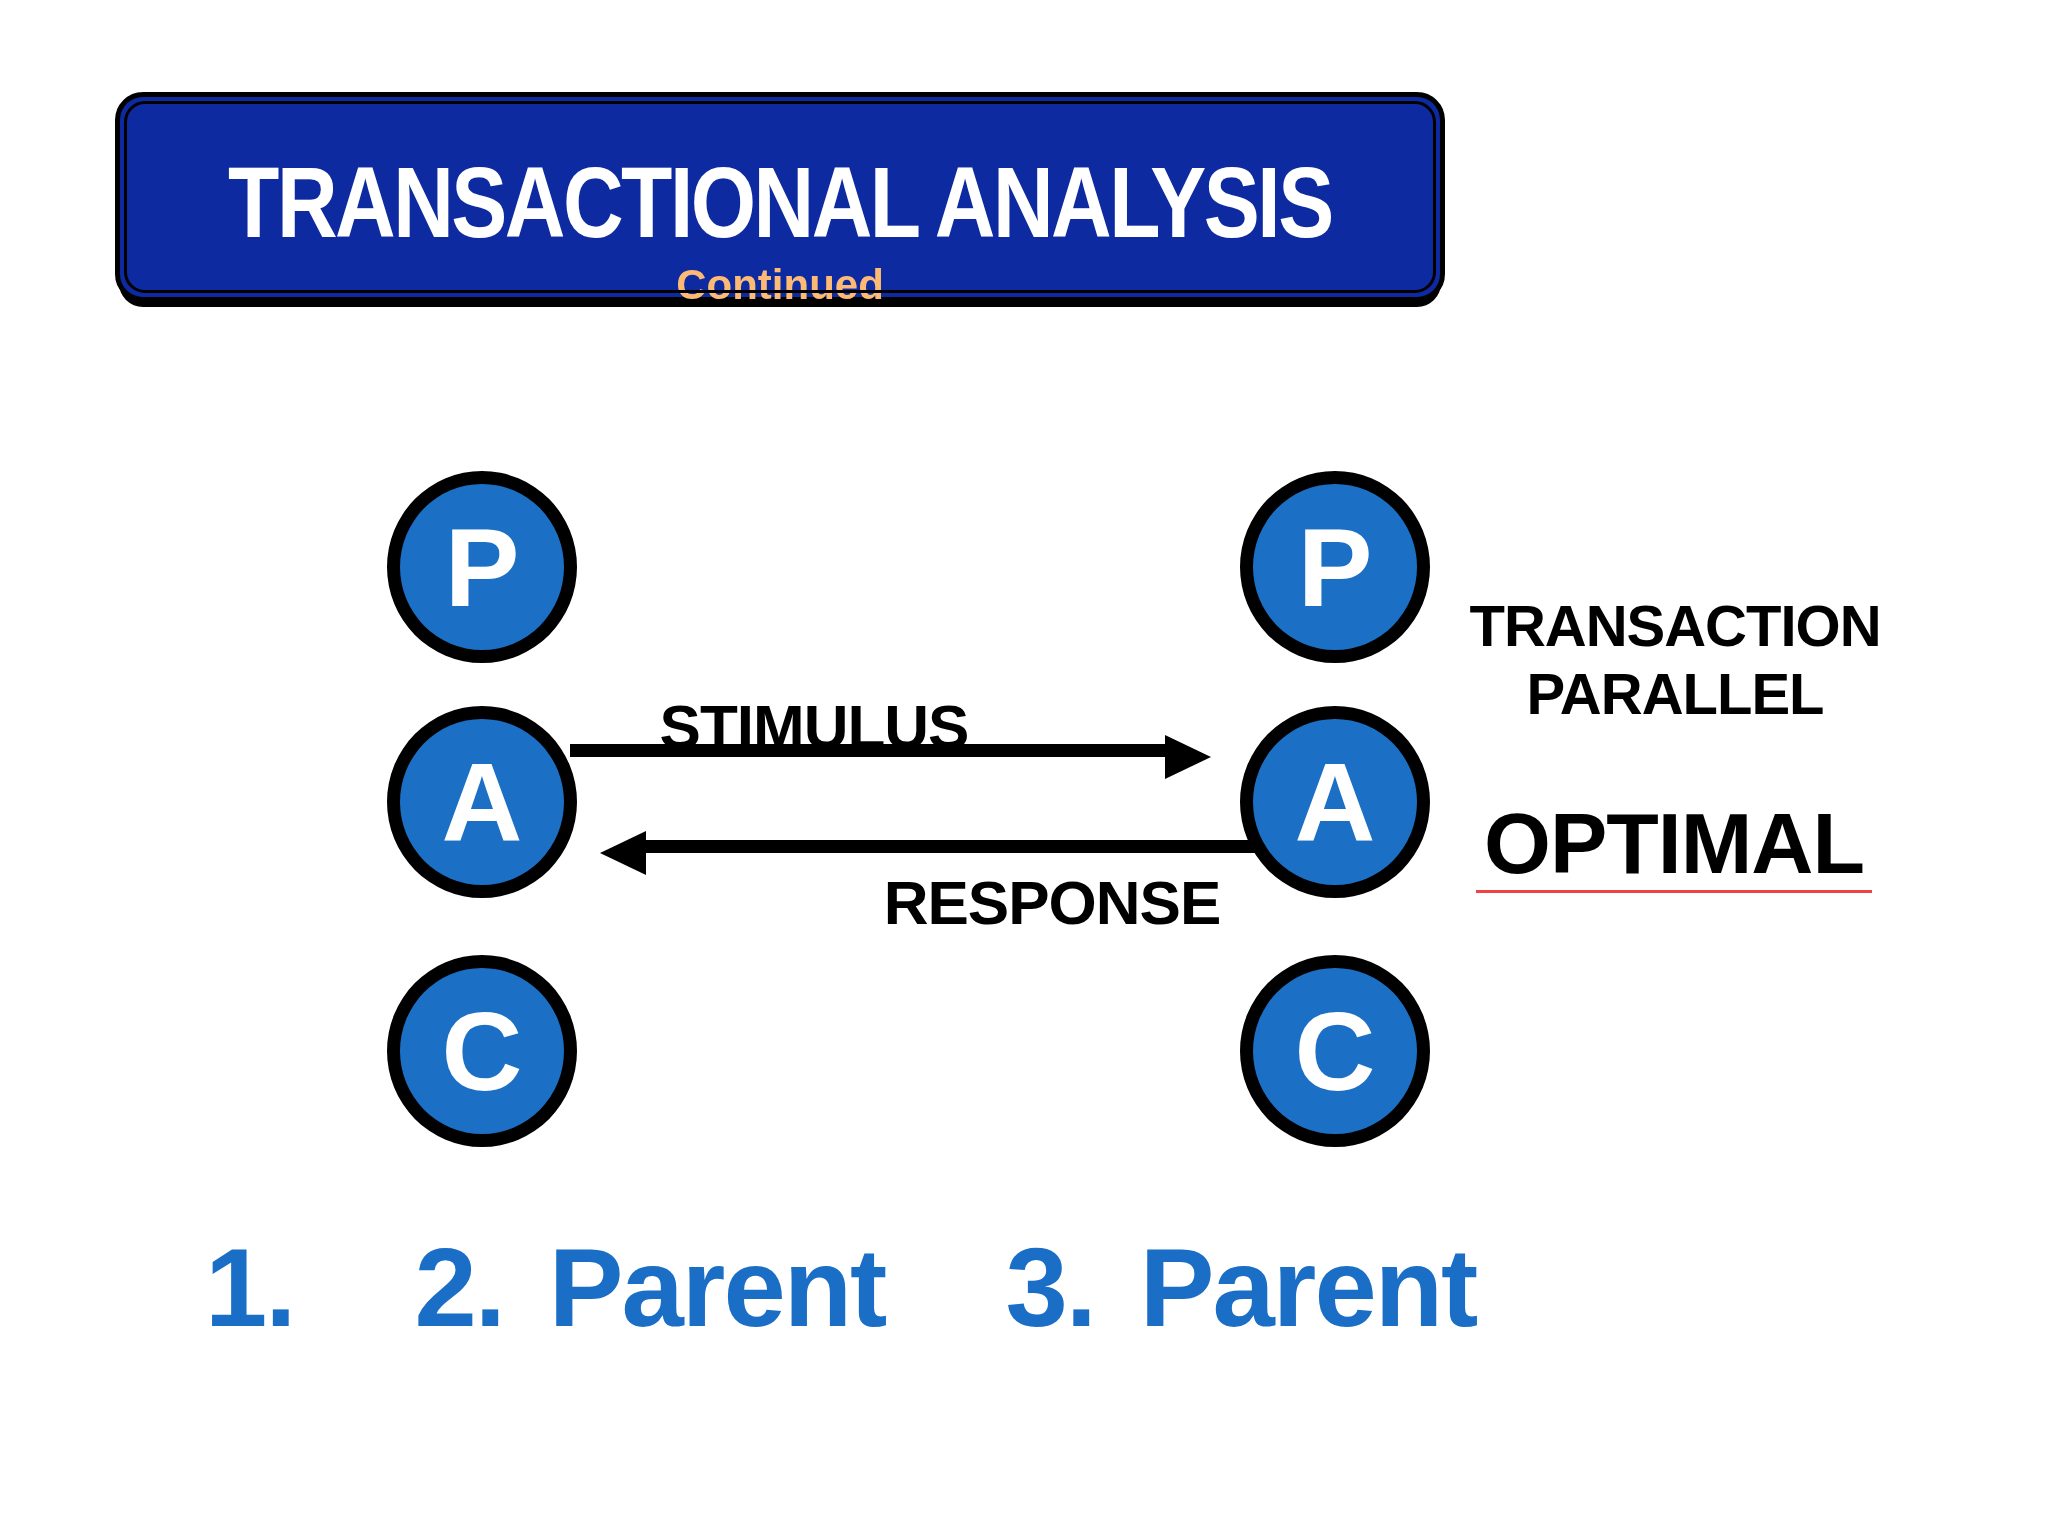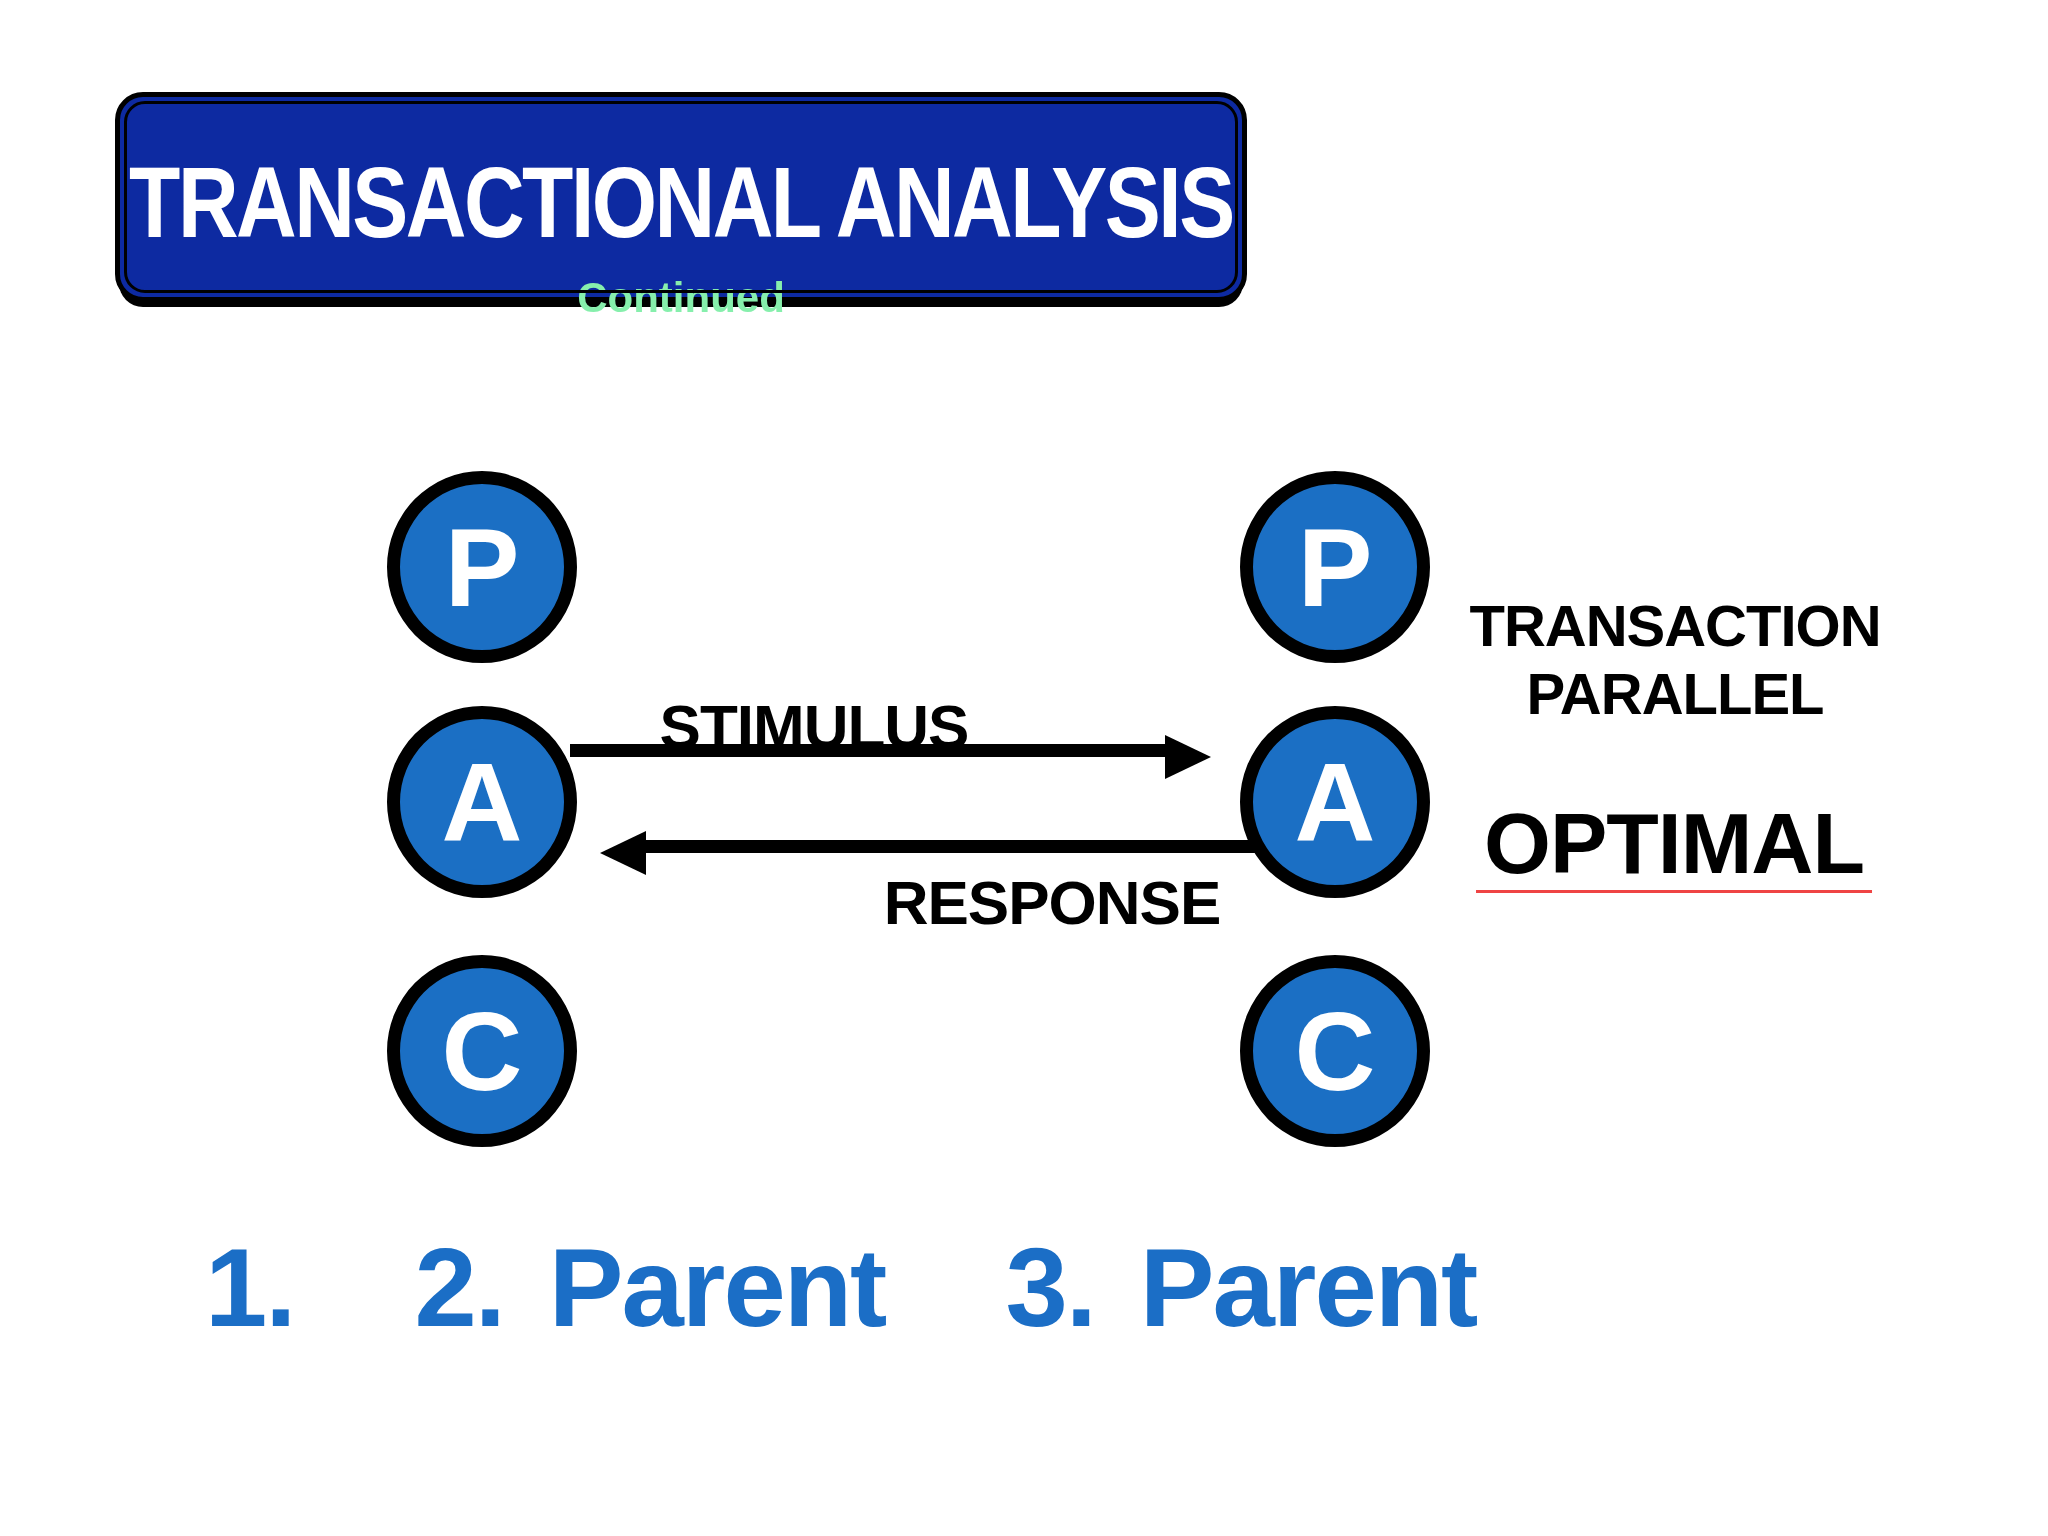--- a/index.html
+++ b/index.html
@@ -10,21 +10,21 @@
     overflow:hidden;
     font-family:"Liberation Sans", sans-serif;
     font-weight:bold;
     color:#000;
   }
 
   
   .banner{
     position:absolute;
     left:115px;top:92px;
-    width:1132px;height:210px;
+    width:1330px;height:210px;
     box-sizing:border-box;
     background:#0d2aa1;
     border:5px solid #000;
     border-radius:28px;
     box-shadow:0 9px 0 -4px #000;
     display:flex;flex-direction:column;align-items:center;
     padding-top:55px;
   }
   .banner::after{
     content:"";
@@ -36,24 +36,24 @@
   .banner-title{
     color:#fff;
     font-size:100px;
     line-height:1;
     letter-spacing:-3px;
     white-space:nowrap;
     transform:scaleX(0.84);
     transform-origin:center;
   }
   .banner-subtitle{
-    color:#86efac;
+    color:#fdba74;
     font-size:42px;
     line-height:1;
-    margin-top:25px;
+    margin-top:12px;
     letter-spacing:0px;
   }
 
   
   .circle{
     position:absolute;
     width:164px;height:164px;
     background:#1b6fc4;
     border:13px solid #000;
     border-radius:50%;

